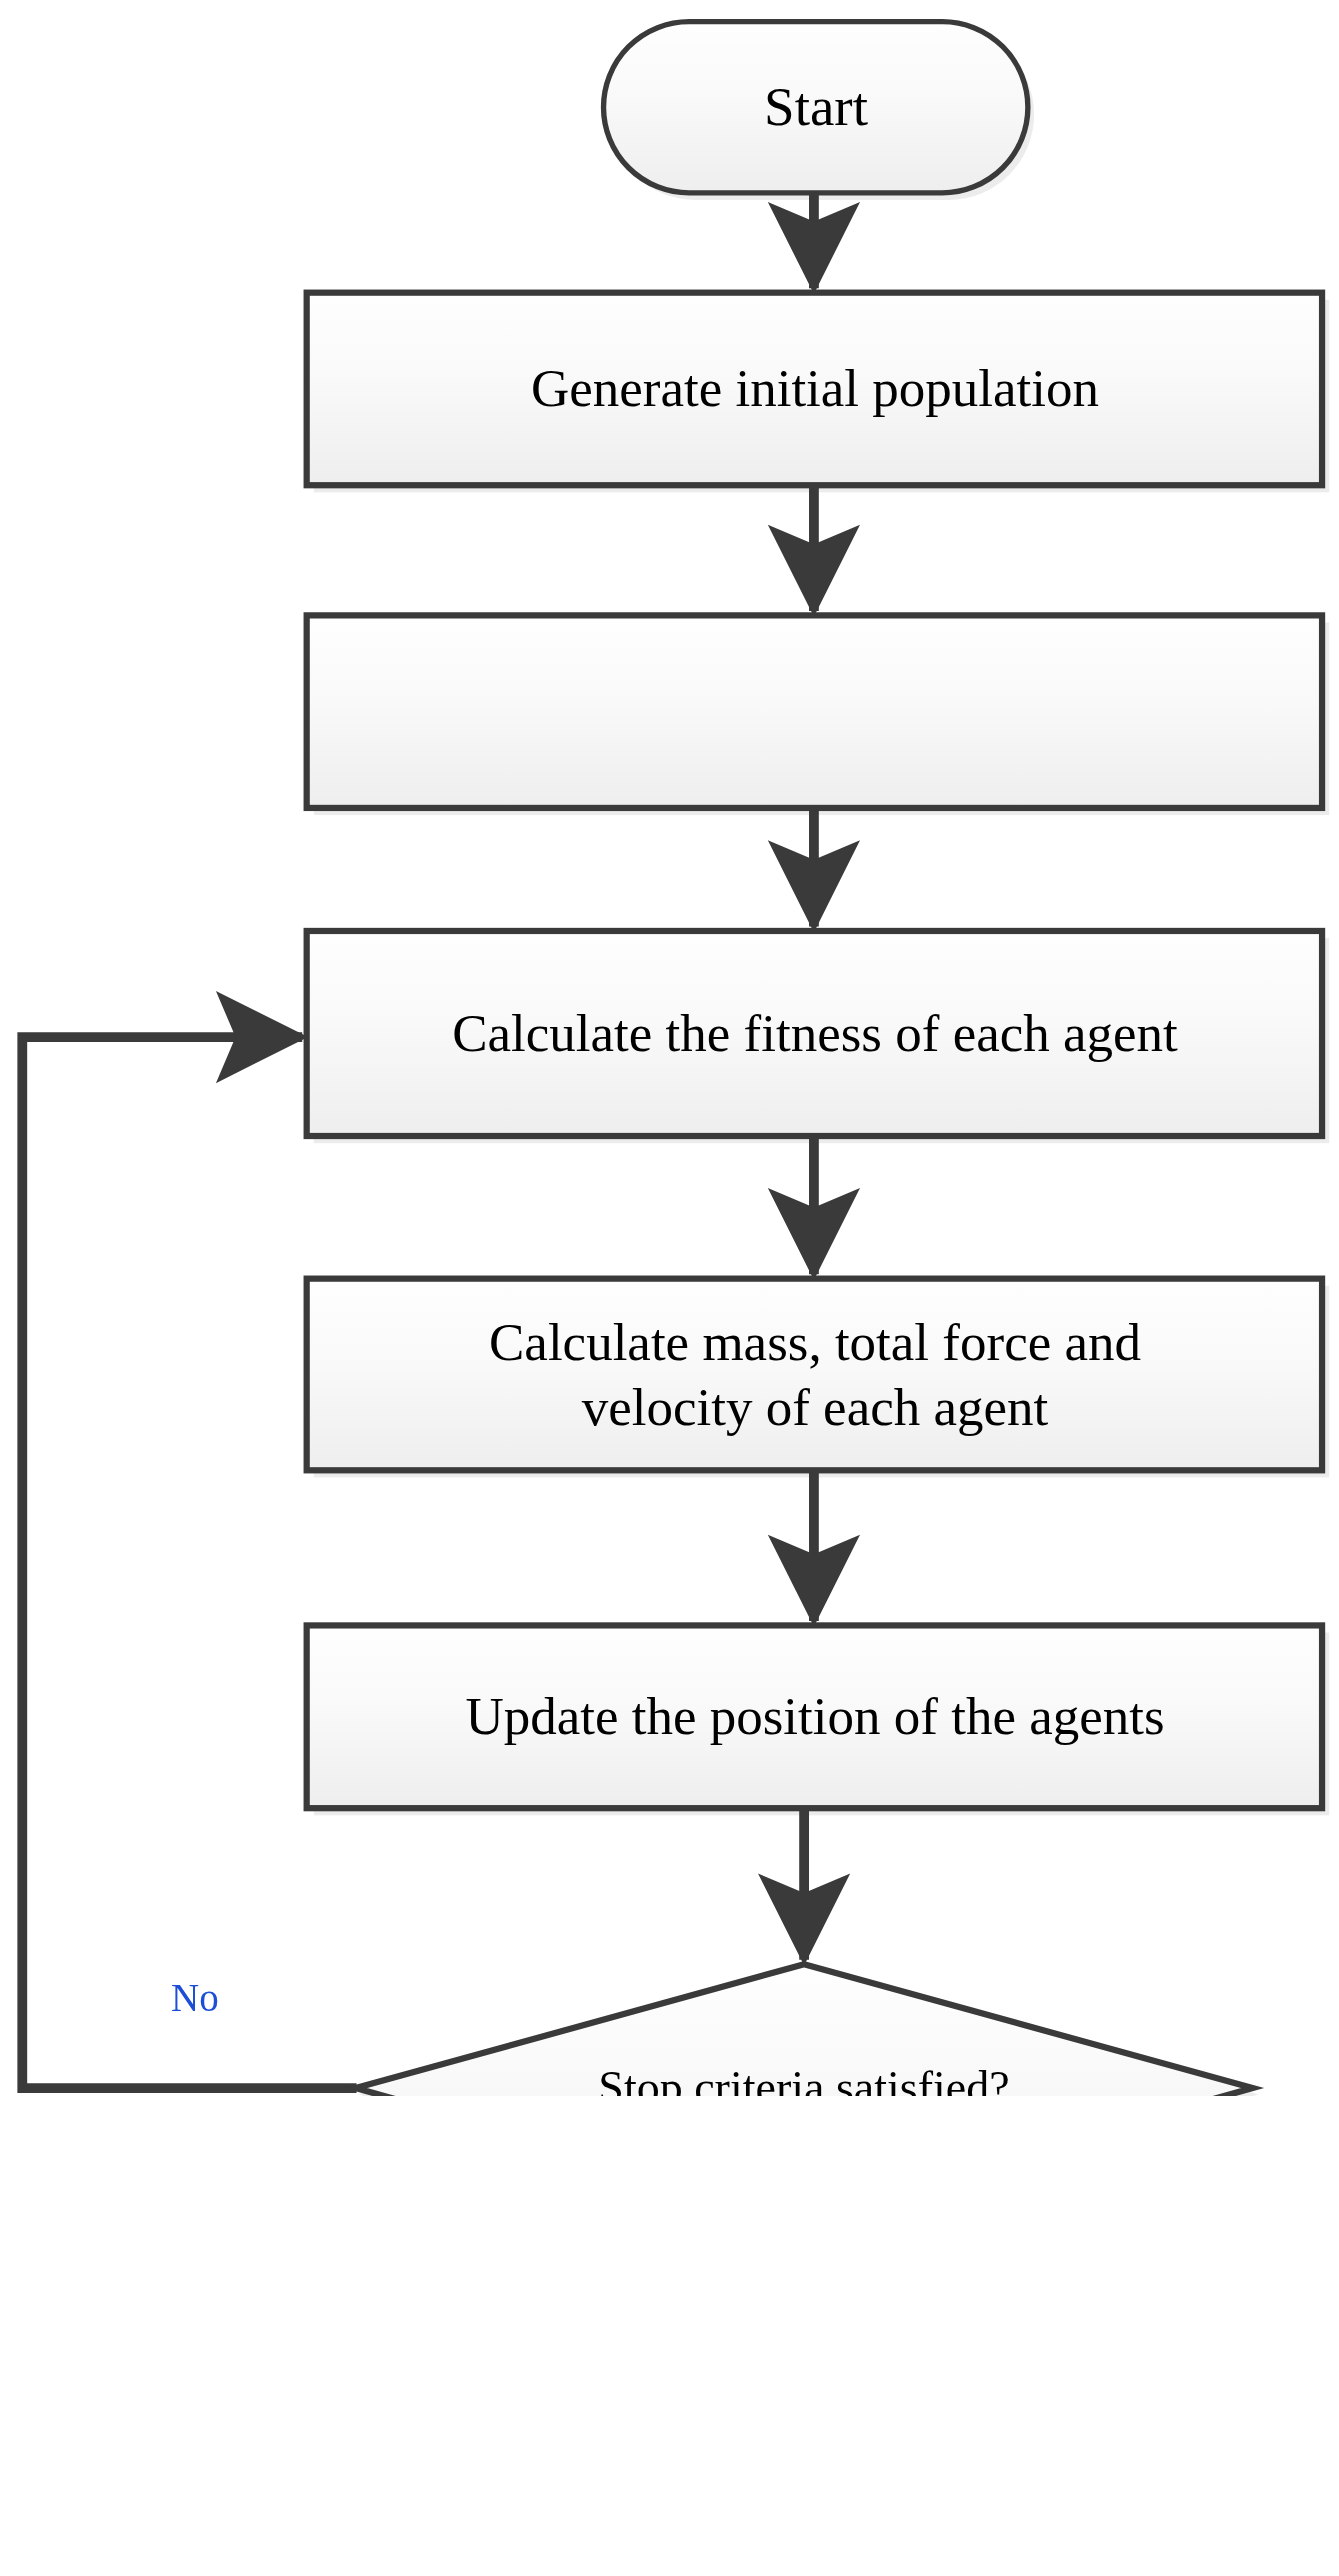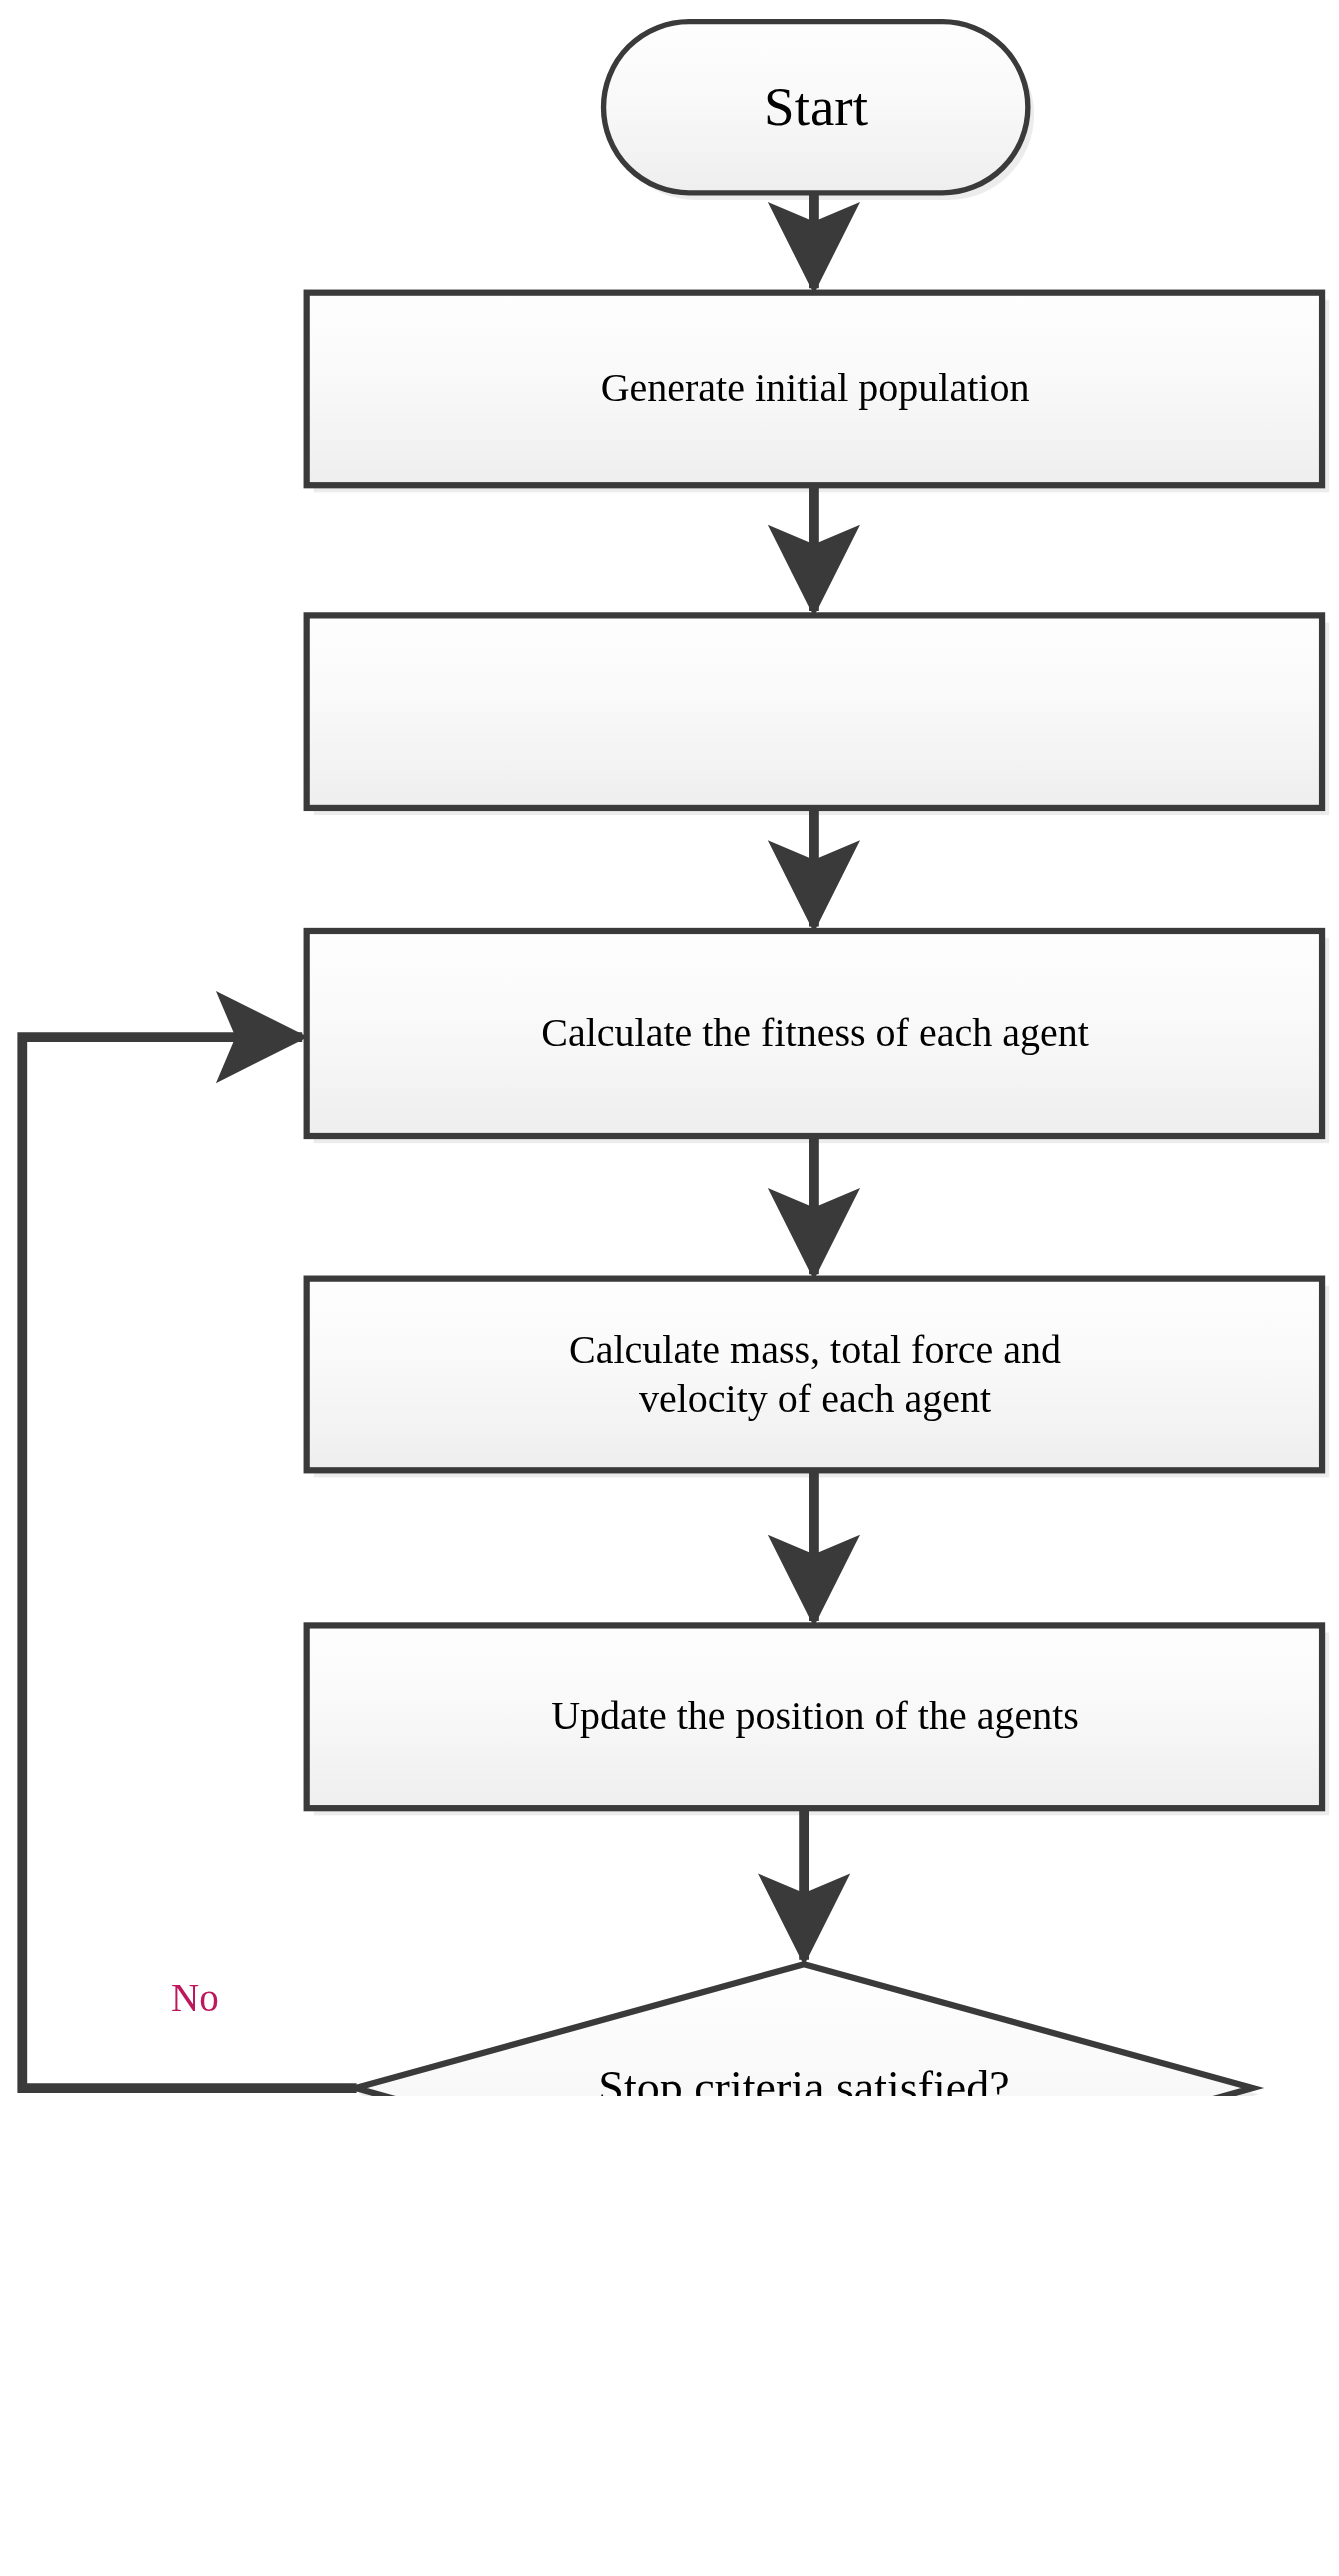--- a/index.html
+++ b/index.html
@@ -28,25 +28,25 @@
     align-items: center;
     justify-content: center;
     text-align: center;
     color: #000000;
     font-family: "Liberation Serif", "DejaVu Serif", serif;
     line-height: 1.22;
     pointer-events: none;
     white-space: pre-line;
   }
   .label-terminal { font-size: 55px; }
-  .label-process  { font-size: 40px; }
+  .label-process  { font-size: 53px; }
   .label-decision { font-size: 46px; }
   .edge-label {
     position: absolute;
-    color: #be185d;
+    color: #1d4ed8;
     font-family: "Liberation Serif", "DejaVu Serif", serif;
     font-size: 39px;
     line-height: 1;
   }
 </style>
 </head>
 <body>
 
 <div id="canvas">
 

